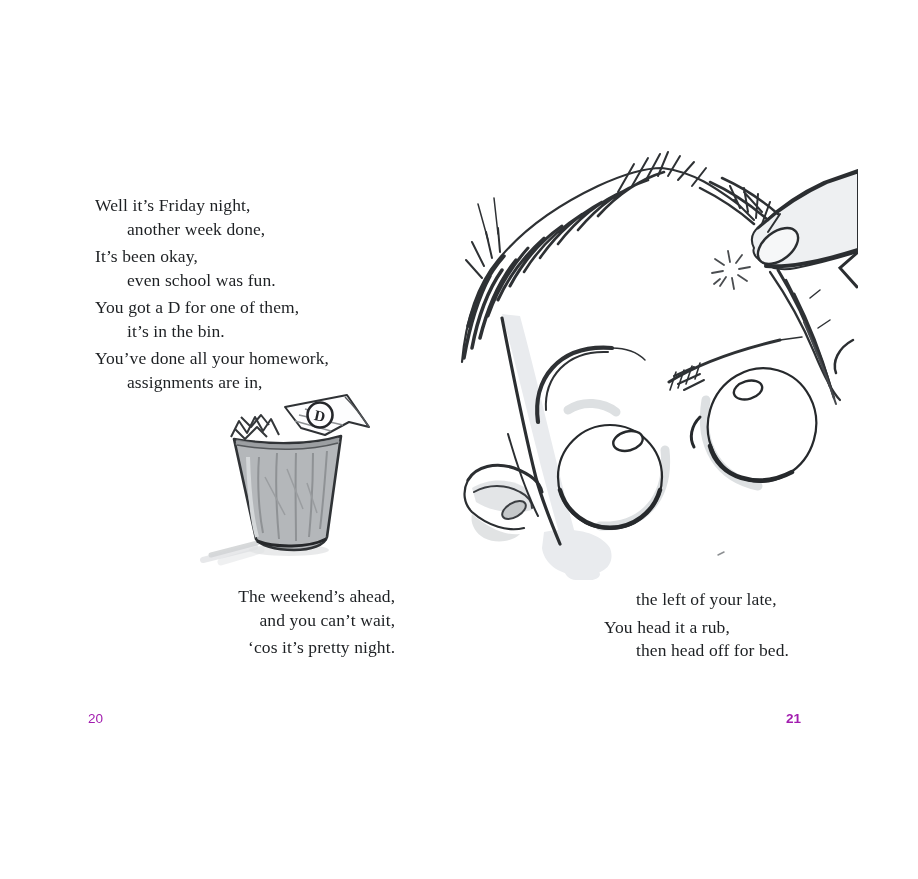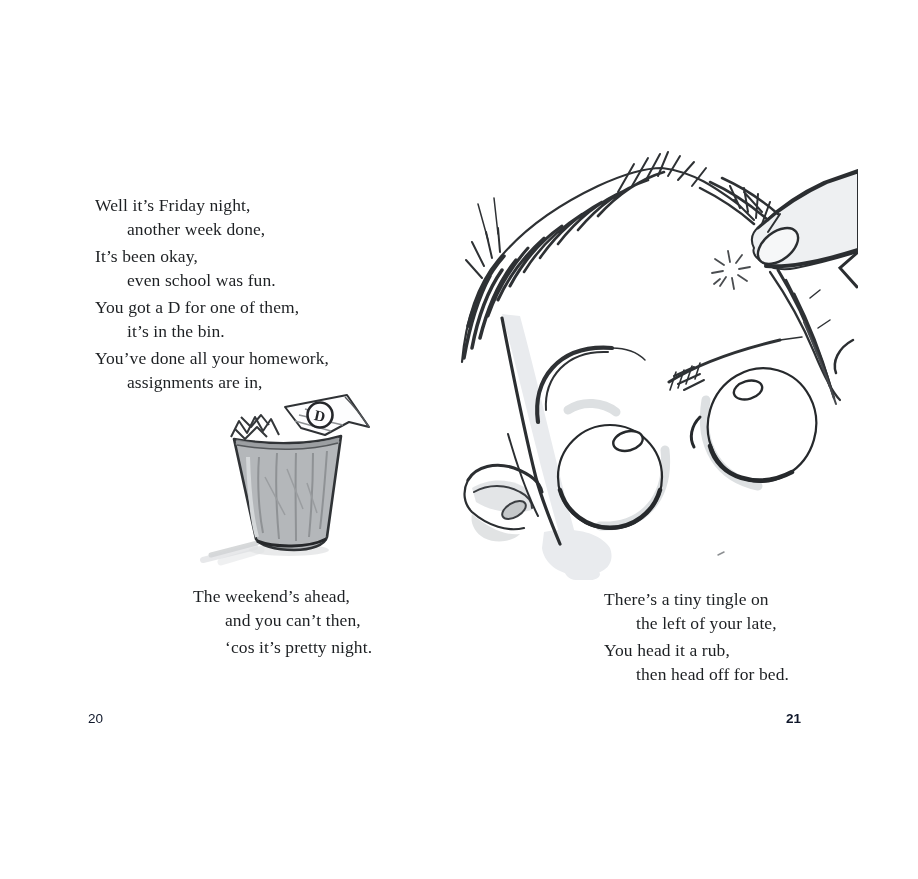--- a/index.html
+++ b/index.html
@@ -3,21 +3,21 @@
 <meta charset="utf-8">
 <style>
   html,body{margin:0;padding:0;background:#ffffff;}
   .canvas{position:relative;width:918px;height:879px;background:#ffffff;overflow:hidden;
           font-family:"Liberation Serif","DejaVu Serif",serif;color:#1d2023;}
   .poem{position:absolute;}
   .stanza{margin-bottom:4px;}
   .line{font-size:17.5px;line-height:23.5px;white-space:nowrap;letter-spacing:.1px;}
   .line.indent{padding-left:32px;}
   .pageno{position:absolute;font-family:"Liberation Sans","DejaVu Sans",sans-serif;
-          font-size:13.5px;color:#0f172a;}
+          font-size:13.5px;color:#a21caf;}
   .illus{position:absolute;}
   svg{display:block;}
 </style>
 </head>
 <body>
 
 <div class="canvas">
 
   <div class="poem" id="poem-top" style="left:95px;top:194px;">
     <div class="stanza">
@@ -67,24 +67,24 @@
         <path d="M 37,49 C 72,56 110,56 140,47" fill="none" stroke="#96999c" stroke-width="5" opacity="0.8"></path>
         <path d="M 38,52 C 72,58 110,58 139,50" fill="none" stroke="#55585b" stroke-width="1.6"></path>
         <path d="M 60,64 C 58,90 60,120 64,140 M 78,60 C 76,92 78,124 80,146 M 97,60 C 96,94 97,126 97,148 M 114,60 C 114,92 112,122 110,144 M 128,58 C 126,86 124,112 121,136" fill="none" stroke="#8f9295" stroke-width="2"></path>
         <path d="M 49,64 C 50,96 53,126 58,144" fill="none" stroke="#d4d7d9" stroke-width="4"></path>
         <path d="M 66,84 L 86,122 M 88,76 L 104,116 M 108,90 L 118,120" fill="none" stroke="#9a9da0" stroke-width="1.5"></path>
         <path d="M 58,148 C 76,155 110,155 127,146" fill="none" stroke="#26282b" stroke-width="3"></path>
       </g>
     </svg>
   </div>
 
-  <div class="poem" id="poem-bottom" style="left:193px;top:585px;">
+  <div class="poem" id="poem-bottom" style="left:216px;top:585px;text-align:right;">
     <div class="stanza">
       <div class="line">The weekend’s ahead,</div>
-      <div class="line indent">and you can’t then,</div>
+      <div class="line indent">and you can’t wait,</div>
     </div>
     <div class="stanza">
       <div class="line indent">‘cos it’s pretty night.</div>
     </div>
   </div>
 
   <div class="pageno" style="left:88px;top:711px;">20</div>
 
   <div class="illus" style="left:448px;top:148px;">
     <svg width="410" height="432" viewBox="0 0 410 432">
@@ -170,21 +170,20 @@
       <g fill="none" stroke="#2b2e31" stroke-linecap="round">
         <path d="M 409,105 L 392,120 L 409,139" stroke-width="3"></path>
         <path d="M 405,192 C 390,200 384,214 388,225" stroke-width="2.5"></path>
       </g>
       <path d="M 270,407 L 276,404" stroke="#8d9093" stroke-width="1.5" stroke-linecap="round"></path>
     </svg>
   </div>
 
   <div class="poem" id="poem-right" style="left:604px;top:588px;">
     <div class="stanza">
-      <div class="line">There’s a tiny tingle on</div>
       <div class="line indent">the left of your late,</div>
     </div>
     <div class="stanza">
       <div class="line">You head it a rub,</div>
       <div class="line indent">then head off for bed.</div>
     </div>
   </div>
 
   <div class="pageno" style="left:786px;top:711px;font-weight:bold;">21</div>
 

